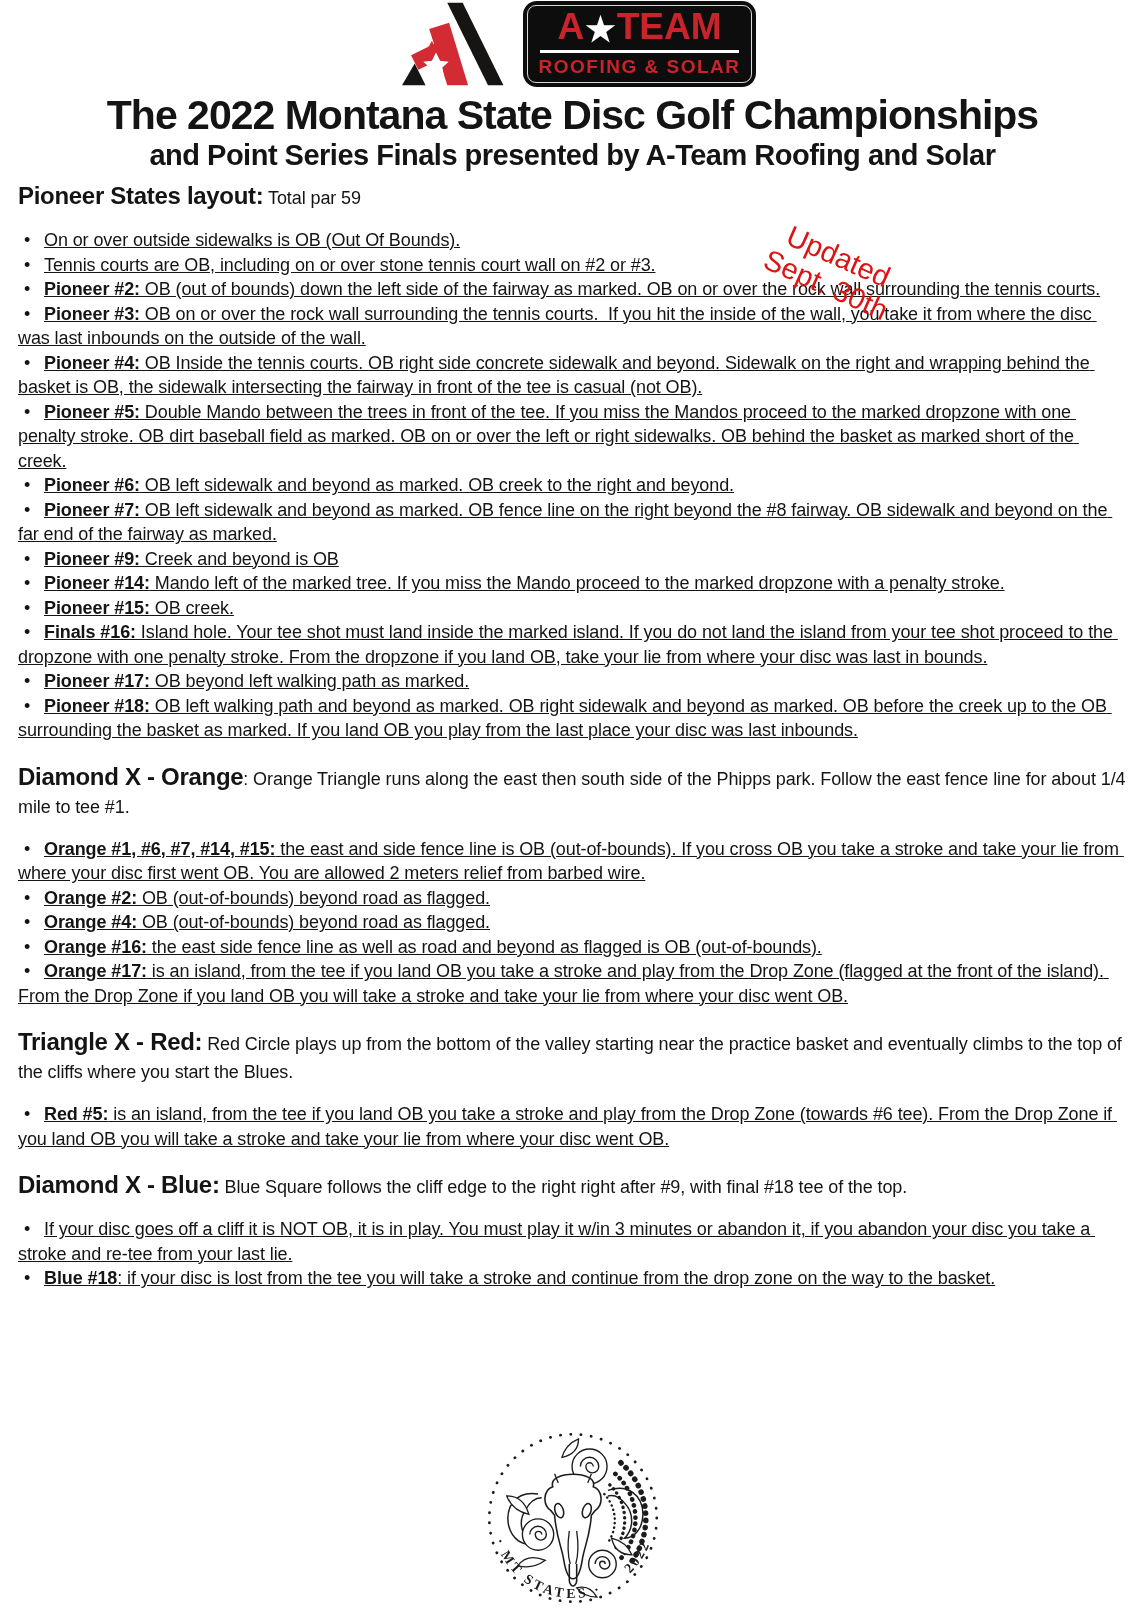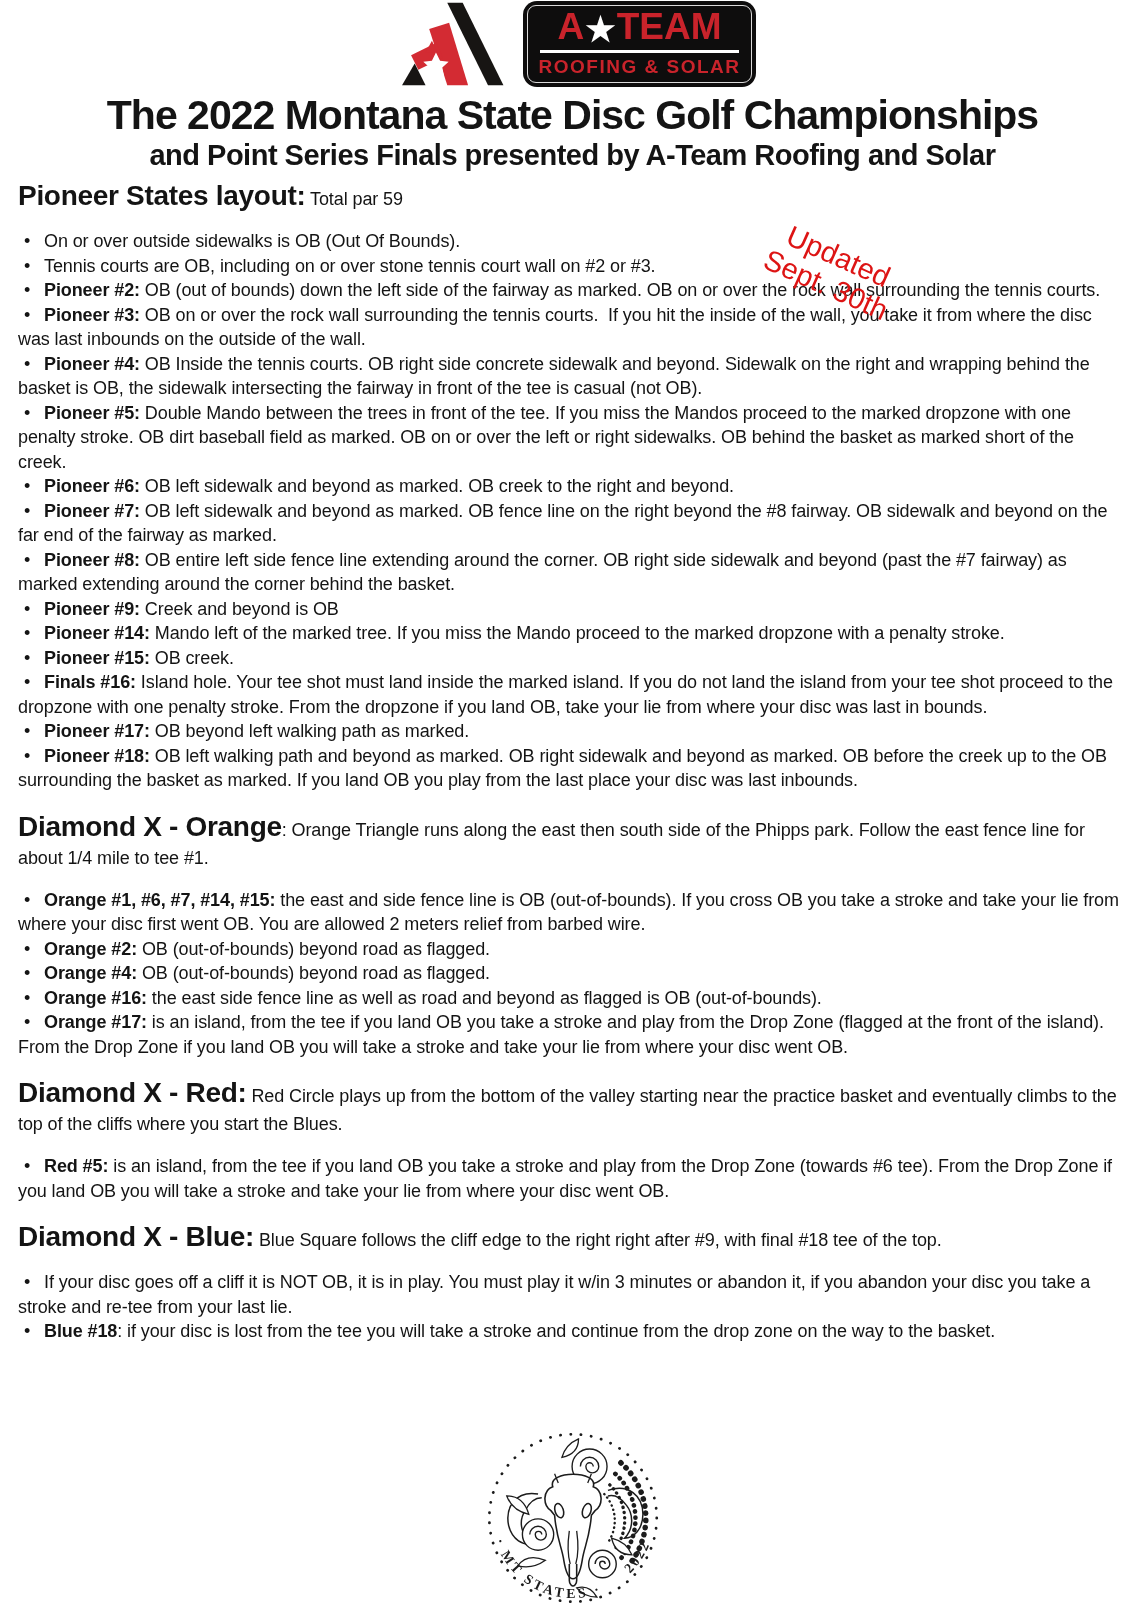--- a/index.html
+++ b/index.html
@@ -27,22 +27,22 @@
   
   .updated{
     position:absolute;left:742px;top:240px;width:180px;transform:rotate(24deg);
     color:#dd1414;font-size:29px;line-height:31px;text-align:center;pointer-events:none;
   }
   
   .content{padding:10px 18px 0;font-size:18px;line-height:24.5px;letter-spacing:-0.1px;}
   .section{margin-top:20px;}
   .section:first-child{margin-top:0;}
   .sec-head{white-space:pre-wrap;line-height:28px;}
-  .hb{font-size:28px;font-weight:700;letter-spacing:-0.3px;}
-  .bullets{margin-top:16px;}
+  .hb{font-size:24px;font-weight:700;letter-spacing:-0.3px;}
+  .bullets{margin-top:16px;text-decoration:underline;}
   .bullet{white-space:pre-wrap;}
   .bullet .dot{display:inline-block;width:20px;padding-left:6px;}
   .bullet .bb{font-weight:700;}
   
   .seal{position:absolute;left:50%;transform:translateX(-50%);bottom:6px;width:184px;height:192px;}
   .seal text{font-family:"Liberation Serif",serif;fill:#1c1c1c;}
 </style>
 </head>
 <body>
 
@@ -79,21 +79,20 @@
       <div class="sec-head"><span class="hb">Pioneer States layout:</span><span> Total par 59</span></div>
       <div class="bullets">
           <div class="bullet"><span class="dot">•</span><span>On or over outside sidewalks is OB (Out Of Bounds).</span></div>
           <div class="bullet"><span class="dot">•</span><span>Tennis courts are OB, including on or over stone tennis court wall on #2 or #3.</span></div>
           <div class="bullet"><span class="dot">•</span><span class="bb">Pioneer #2:</span><span> OB (out of bounds) down the left side of the fairway as marked. OB on or over the rock wall surrounding the tennis courts.</span></div>
           <div class="bullet"><span class="dot">•</span><span class="bb">Pioneer #3:</span><span> OB on or over the rock wall surrounding the tennis courts.  If you hit the inside of the wall, you take it from where the disc was last inbounds on the outside of the wall.</span></div>
           <div class="bullet"><span class="dot">•</span><span class="bb">Pioneer #4:</span><span> OB Inside the tennis courts. OB right side concrete sidewalk and beyond. Sidewalk on the right and wrapping behind the basket is OB, the sidewalk intersecting the fairway in front of the tee is casual (not OB).</span></div>
           <div class="bullet"><span class="dot">•</span><span class="bb">Pioneer #5:</span><span> Double Mando between the trees in front of the tee. If you miss the Mandos proceed to the marked dropzone with one penalty stroke. OB dirt baseball field as marked. OB on or over the left or right sidewalks. OB behind the basket as marked short of the creek.</span></div>
           <div class="bullet"><span class="dot">•</span><span class="bb">Pioneer #6:</span><span> OB left sidewalk and beyond as marked. OB creek to the right and beyond.</span></div>
           <div class="bullet"><span class="dot">•</span><span class="bb">Pioneer #7:</span><span> OB left sidewalk and beyond as marked. OB fence line on the right beyond the #8 fairway. OB sidewalk and beyond on the far end of the fairway as marked.</span></div>
-          <div class="bullet"><span class="dot">•</span><span class="bb">Pioneer #8:</span><span> OB entire left side fence line extending around the corner. OB right side sidewalk and beyond (past the #7 fairway) as marked extending around the corner behind the basket.</span></div>
           <div class="bullet"><span class="dot">•</span><span class="bb">Pioneer #9:</span><span> Creek and beyond is OB</span></div>
           <div class="bullet"><span class="dot">•</span><span class="bb">Pioneer #14:</span><span> Mando left of the marked tree. If you miss the Mando proceed to the marked dropzone with a penalty stroke.</span></div>
           <div class="bullet"><span class="dot">•</span><span class="bb">Pioneer #15:</span><span> OB creek.</span></div>
           <div class="bullet"><span class="dot">•</span><span class="bb">Finals #16:</span><span> Island hole. Your tee shot must land inside the marked island. If you do not land the island from your tee shot proceed to the dropzone with one penalty stroke. From the dropzone if you land OB, take your lie from where your disc was last in bounds.</span></div>
           <div class="bullet"><span class="dot">•</span><span class="bb">Pioneer #17:</span><span> OB beyond left walking path as marked.</span></div>
           <div class="bullet"><span class="dot">•</span><span class="bb">Pioneer #18:</span><span> OB left walking path and beyond as marked. OB right sidewalk and beyond as marked. OB before the creek up to the OB surrounding the basket as marked. If you land OB you play from the last place your disc was last inbounds.</span></div>
         </div>
     </div>
 
     <div class="section">
@@ -101,21 +100,21 @@
       <div class="bullets">
           <div class="bullet"><span class="dot">•</span><span class="bb">Orange #1, #6, #7, #14, #15:</span><span> the east and side fence line is OB (out-of-bounds). If you cross OB you take a stroke and take your lie from where your disc first went OB. You are allowed 2 meters relief from barbed wire.</span></div>
           <div class="bullet"><span class="dot">•</span><span class="bb">Orange #2:</span><span> OB (out-of-bounds) beyond road as flagged.</span></div>
           <div class="bullet"><span class="dot">•</span><span class="bb">Orange #4:</span><span> OB (out-of-bounds) beyond road as flagged.</span></div>
           <div class="bullet"><span class="dot">•</span><span class="bb">Orange #16:</span><span> the east side fence line as well as road and beyond as flagged is OB (out-of-bounds).</span></div>
           <div class="bullet"><span class="dot">•</span><span class="bb">Orange #17:</span><span> is an island, from the tee if you land OB you take a stroke and play from the Drop Zone (flagged at the front of the island). From the Drop Zone if you land OB you will take a stroke and take your lie from where your disc went OB.</span></div>
         </div>
     </div>
 
     <div class="section">
-      <div class="sec-head"><span class="hb">Diamond X - Red:</span><span> Red Circle plays up from the bottom of the valley starting near the practice basket and eventually climbs to the top of the cliffs where you start the Blues.</span></div>
+      <div class="sec-head"><span class="hb">Triangle X - Red:</span><span> Red Circle plays up from the bottom of the valley starting near the practice basket and eventually climbs to the top of the cliffs where you start the Blues.</span></div>
       <div class="bullets">
           <div class="bullet"><span class="dot">•</span><span class="bb">Red #5:</span><span> is an island, from the tee if you land OB you take a stroke and play from the Drop Zone (towards #6 tee). From the Drop Zone if you land OB you will take a stroke and take your lie from where your disc went OB.</span></div>
         </div>
     </div>
 
     <div class="section">
       <div class="sec-head"><span class="hb">Diamond X - Blue:</span><span> Blue Square follows the cliff edge to the right right after #9, with final #18 tee of the top.</span></div>
       <div class="bullets">
           <div class="bullet"><span class="dot">•</span><span>If your disc goes off a cliff it is NOT OB, it is in play. You must play it w/in 3 minutes or abandon it, if you abandon your disc you take a stroke and re-tee from your last lie.</span></div>
           <div class="bullet"><span class="dot">•</span><span class="bb">Blue #18</span><span>: if your disc is lost from the tee you will take a stroke and continue from the drop zone on the way to the basket.</span></div>

